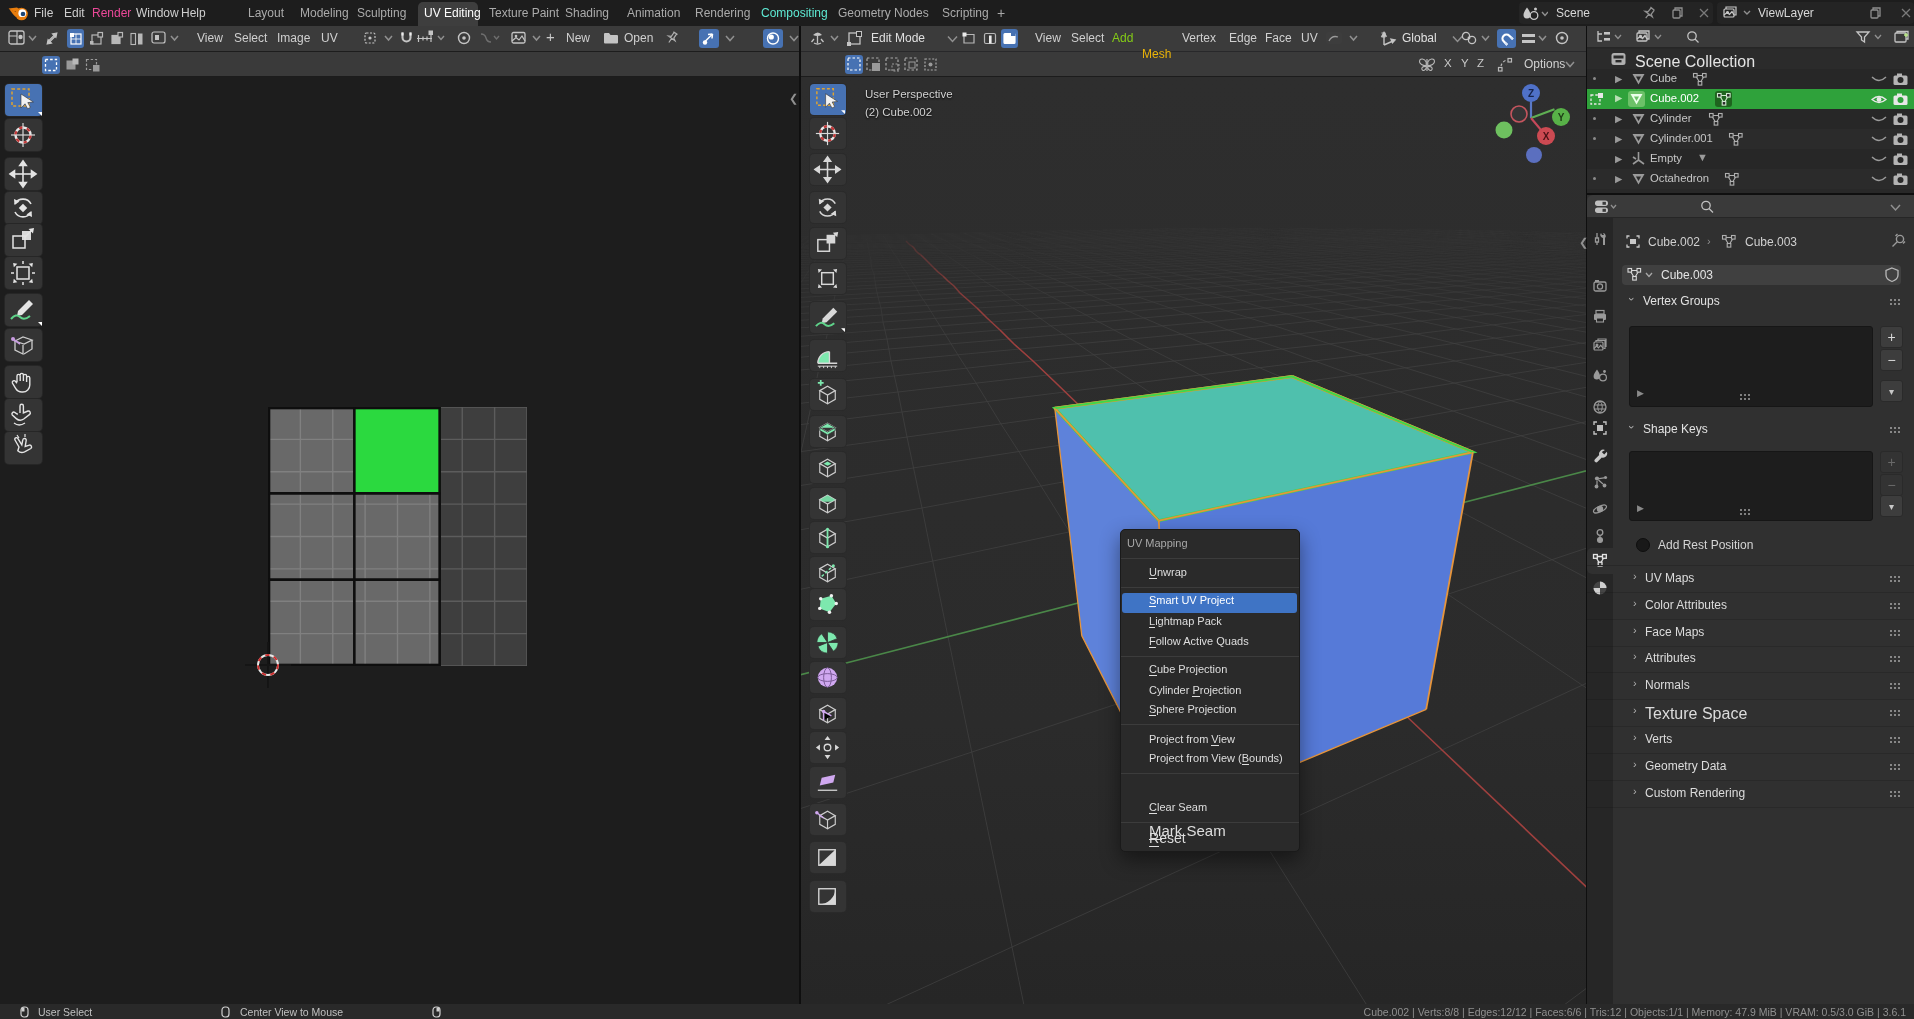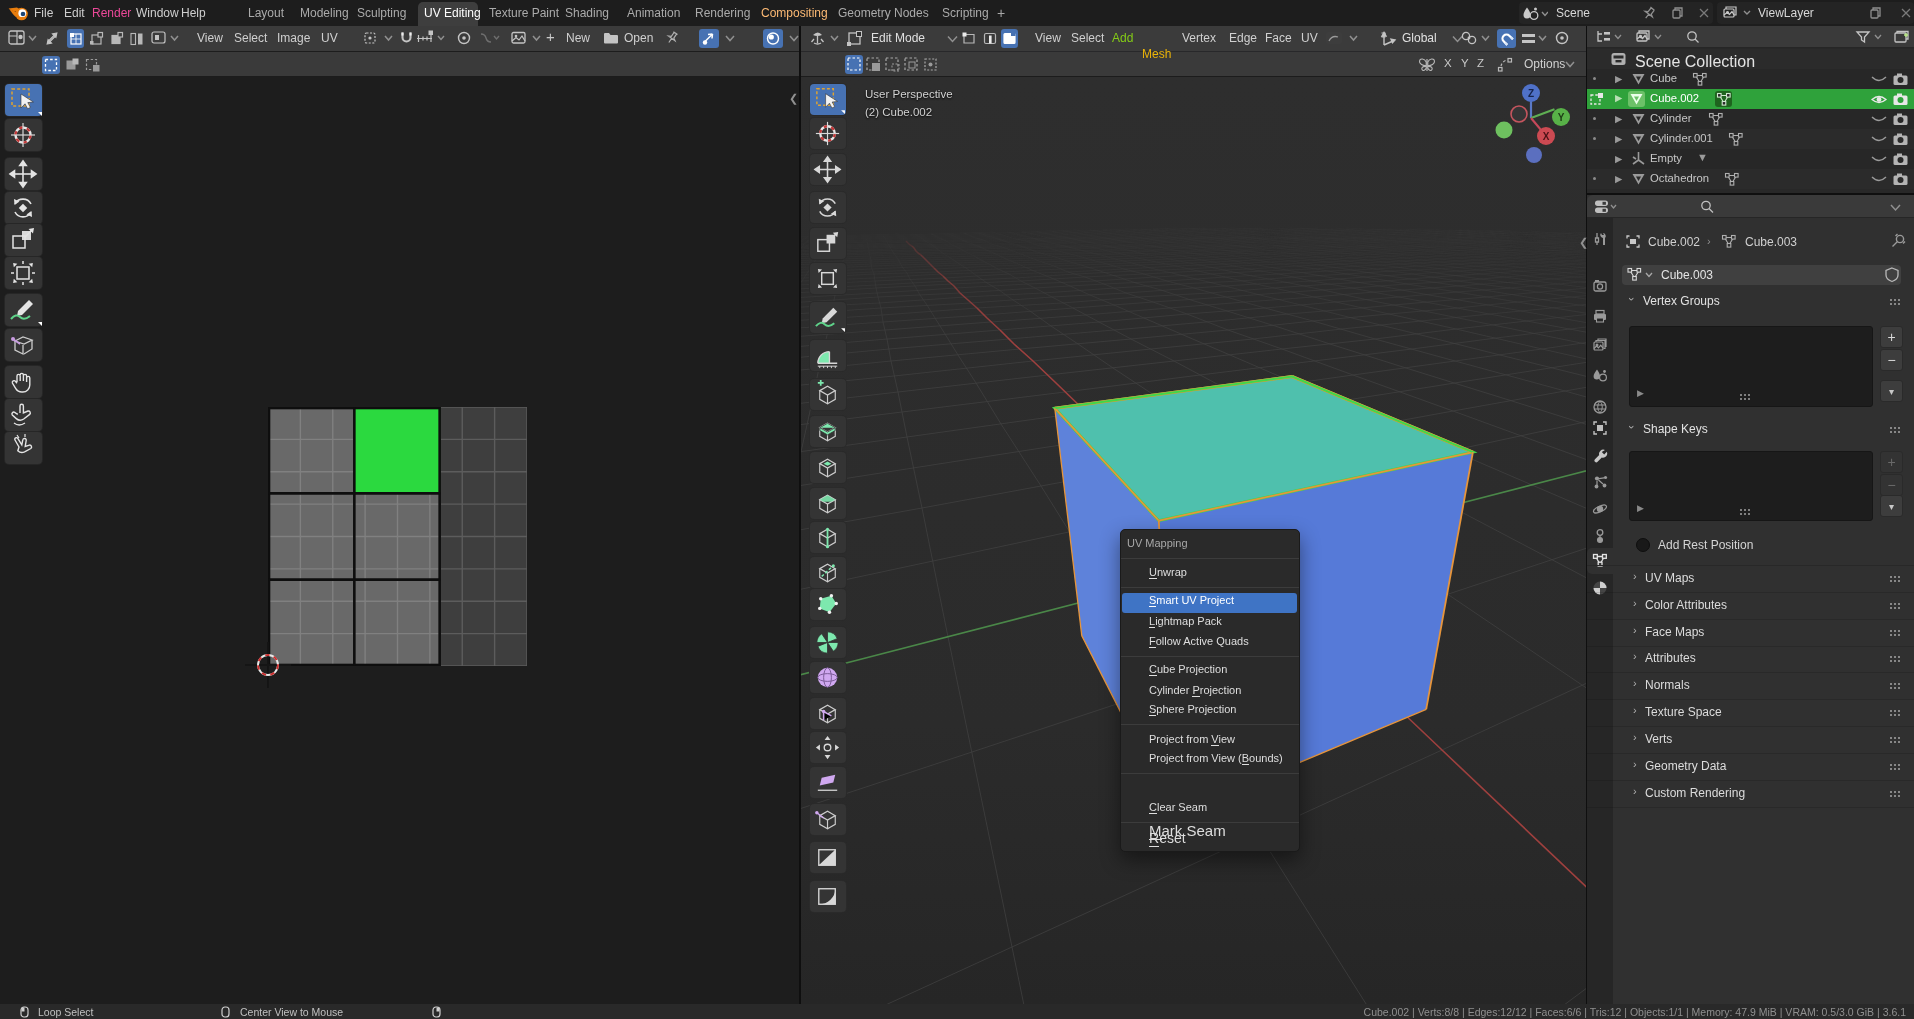--- a/index.html
+++ b/index.html
@@ -27,21 +27,21 @@
 <div class="abs txt" style="left:181px;top:6px;color:#cfcfcf">Help</div>
 <div class="abs" style="left:418px;top:2px;width:60px;height:24px;background:#3e3e3e;border-radius:5px 5px 0 0"></div>
 <div class="abs txt" style="left:248px;top:6px;color:#ababab">Layout</div>
 <div class="abs txt" style="left:300px;top:6px;color:#ababab">Modeling</div>
 <div class="abs txt" style="left:357px;top:6px;color:#ababab">Sculpting</div>
 <div class="abs txt" style="left:424px;top:6px;color:#ffffff">UV Editing</div>
 <div class="abs txt" style="left:489px;top:6px;color:#ababab">Texture Paint</div>
 <div class="abs txt" style="left:565px;top:6px;color:#ababab">Shading</div>
 <div class="abs txt" style="left:627px;top:6px;color:#ababab">Animation</div>
 <div class="abs txt" style="left:695px;top:6px;color:#ababab">Rendering</div>
-<div class="abs txt" style="left:761px;top:6px;color:#fdba74">Compositing</div>
+<div class="abs txt" style="left:761px;top:6px;color:#5eead4">Compositing</div>
 <div class="abs txt" style="left:838px;top:6px;color:#ababab">Geometry Nodes</div>
 <div class="abs txt" style="left:942px;top:6px;color:#ababab">Scripting</div>
 <div class="abs txt" style="left:997px;top:5px;color:#a8a8a8;font-size:14px">+</div>
 <div class="abs" style="left:1519px;top:2px;width:194px;height:22px;background:#242424;border-radius:4px"></div>
 <div class="abs" style="left:1717px;top:2px;width:197px;height:22px;background:#242424;border-radius:4px"></div>
 <svg class="abs" style="left:1522px;top:6px" width="26" height="14" viewBox="0 0 26 14">
 <path d="M5 1.5 C7.5 5 8.5 7 8.5 9 a3.5 3.5 0 1 1 -7 0 C1.5 7 2.5 5 5 1.5 Z" fill="#c8c8c8"></path>
 <circle cx="12" cy="9.5" r="3.8" fill="none" stroke="#c8c8c8" stroke-width="1.3"></circle>
 <circle cx="13.5" cy="3" r="1.5" fill="#c8c8c8"></circle>
 <path d="M20 6 l3 3.5 3-3.5" stroke="#909090" fill="none" stroke-width="1.4"></path>
@@ -73,21 +73,21 @@
         <path d="M5 4 v-2 h7 v8 h-2"></path>
 <path d="M34 3 l8 8 m0 -8 l-8 8" stroke="#7a7a7a"></path>
 </g>
     </svg>
 </div>
 <div class="abs" style="left:0;top:1004px;width:1914px;height:15px;background:#292929">
 <svg class="abs" style="left:20px;top:2px" width="9" height="12" viewBox="0 0 9 12">
       <rect x="1" y="1" width="7" height="10" rx="3" fill="none" stroke="#cfcfcf" stroke-width="1.2"></rect>
       <path d="M1.5 1.5 h3 v4 h-3 z" fill="#cfcfcf"></path>
     </svg>
-<div class="abs" style="left:38px;top:2px;color:#c0c0c0;font-size:10.5px">Loop Select</div>
+<div class="abs" style="left:38px;top:2px;color:#c0c0c0;font-size:10.5px">User Select</div>
 <svg class="abs" style="left:221px;top:2px" width="9" height="12" viewBox="0 0 9 12">
       <rect x="1" y="1" width="7" height="10" rx="3" fill="none" stroke="#cfcfcf" stroke-width="1.2"></rect>
     </svg>
 <div class="abs" style="left:240px;top:2px;color:#c0c0c0;font-size:10.5px">Center View to Mouse</div>
 <svg class="abs" style="left:432px;top:2px" width="9" height="12" viewBox="0 0 9 12">
       <rect x="1" y="1" width="7" height="10" rx="3" fill="none" stroke="#cfcfcf" stroke-width="1.2"></rect>
       <path d="M4.5 1.5 h3 v4 h-3 z" fill="#cfcfcf"></path>
     </svg>
 <div class="abs" style="right:8px;top:2px;color:#8f8f8f;font-size:10.5px">Cube.002 | Verts:8/8 | Edges:12/12 | Faces:6/6 | Tris:12 | Objects:1/1 | Memory: 47.9 MiB | VRAM: 0.5/3.0 GiB | 3.6.1</div>
 </div>
@@ -1118,21 +1118,21 @@
 <div class="abs" style="left:0;top:451px;width:327px;height:27px;border-bottom:1px solid rgba(0,0,0,0.13)"></div>
 <div class="abs" style="left:46px;top:455px;color:#b0b0b0;font-size:11px">›</div>
 <div class="abs" style="left:58px;top:456px;color:#dcdcdc;font-size:12px">Attributes</div>
 <div class="grip" style="top:460px"></div>
 <div class="abs" style="left:0;top:478px;width:327px;height:27px;border-bottom:1px solid rgba(0,0,0,0.13)"></div>
 <div class="abs" style="left:46px;top:482px;color:#b0b0b0;font-size:11px">›</div>
 <div class="abs" style="left:58px;top:483px;color:#dcdcdc;font-size:12px">Normals</div>
 <div class="grip" style="top:487px"></div>
 <div class="abs" style="left:0;top:505px;width:327px;height:27px;border-bottom:1px solid rgba(0,0,0,0.13)"></div>
 <div class="abs" style="left:46px;top:509px;color:#b0b0b0;font-size:11px">›</div>
-<div class="abs" style="left:58px;top:510px;color:#dcdcdc;font-size:12px">Texture Space</div>
+<div class="abs" style="left:58px;top:510px;color:#dcdcdc;font-size:16px">Texture Space</div>
 <div class="grip" style="top:514px"></div>
 <div class="abs" style="left:0;top:532px;width:327px;height:27px;border-bottom:1px solid rgba(0,0,0,0.13)"></div>
 <div class="abs" style="left:46px;top:536px;color:#b0b0b0;font-size:11px">›</div>
 <div class="abs" style="left:58px;top:537px;color:#dcdcdc;font-size:12px">Verts</div>
 <div class="grip" style="top:541px"></div>
 <div class="abs" style="left:0;top:559px;width:327px;height:27px;border-bottom:1px solid rgba(0,0,0,0.13)"></div>
 <div class="abs" style="left:46px;top:563px;color:#b0b0b0;font-size:11px">›</div>
 <div class="abs" style="left:58px;top:564px;color:#dcdcdc;font-size:12px">Geometry Data</div>
 <div class="grip" style="top:568px"></div>
 <div class="abs" style="left:0;top:586px;width:327px;height:27px;border-bottom:1px solid rgba(0,0,0,0.13)"></div>

